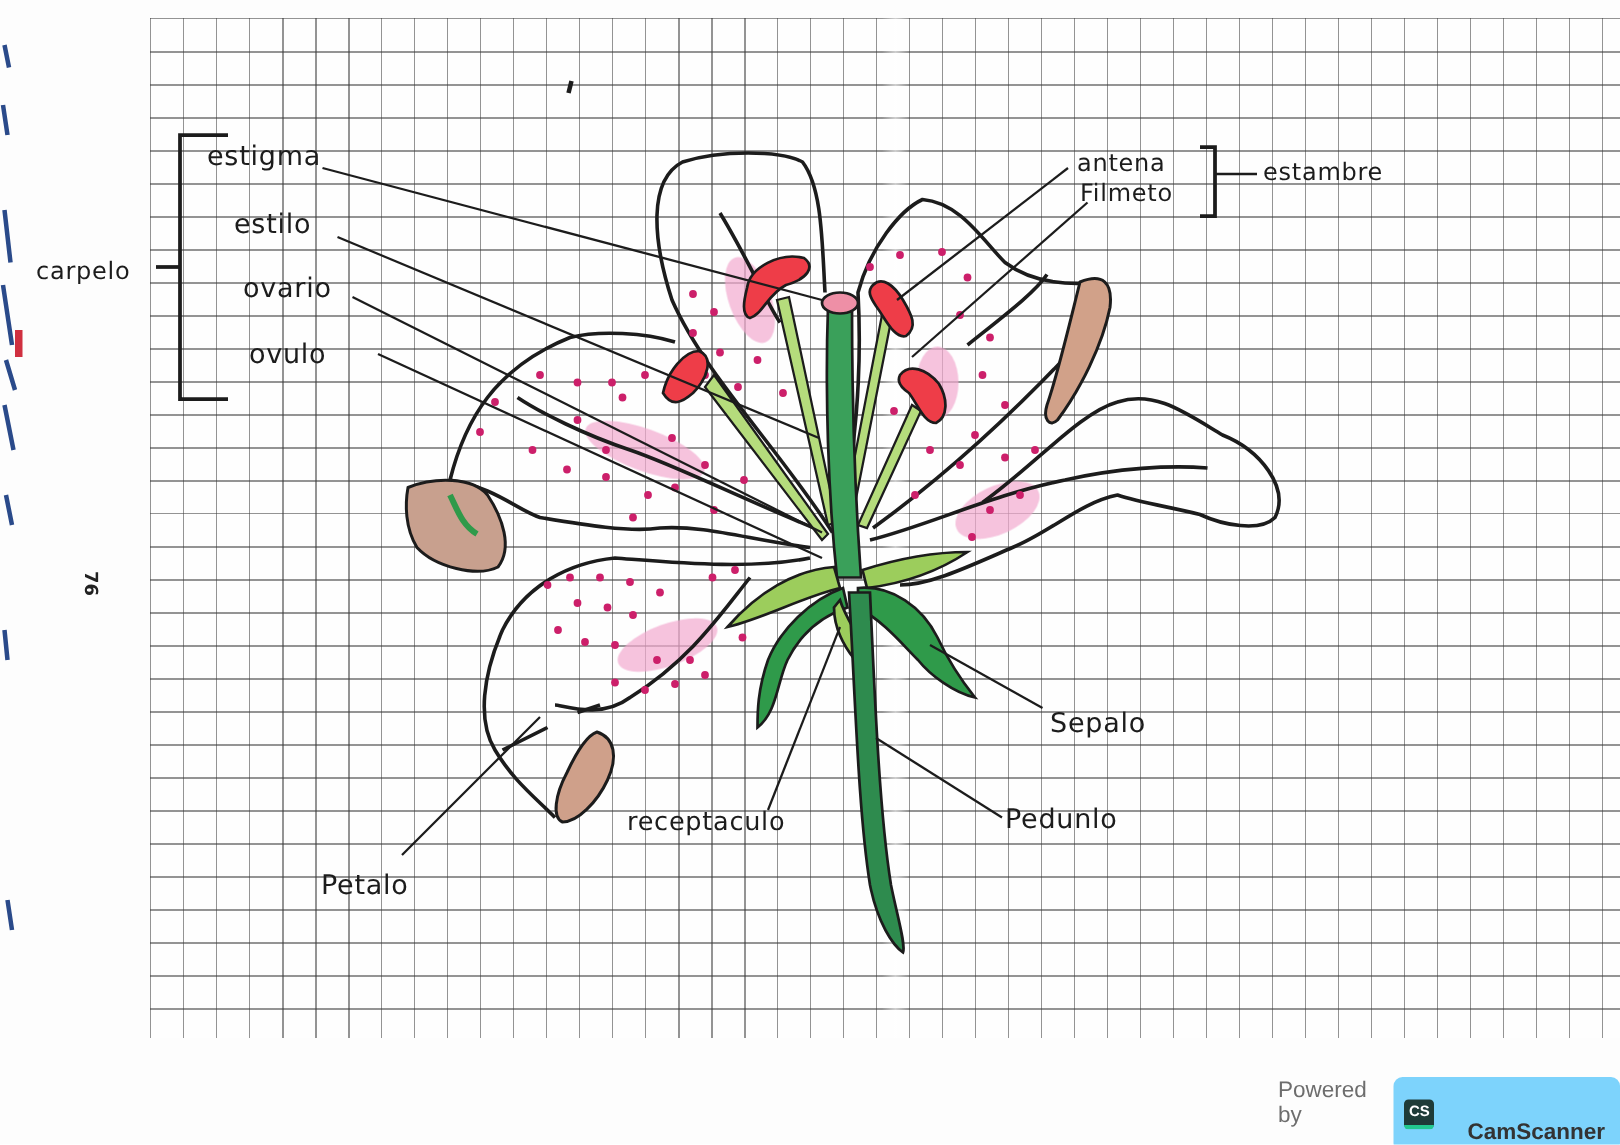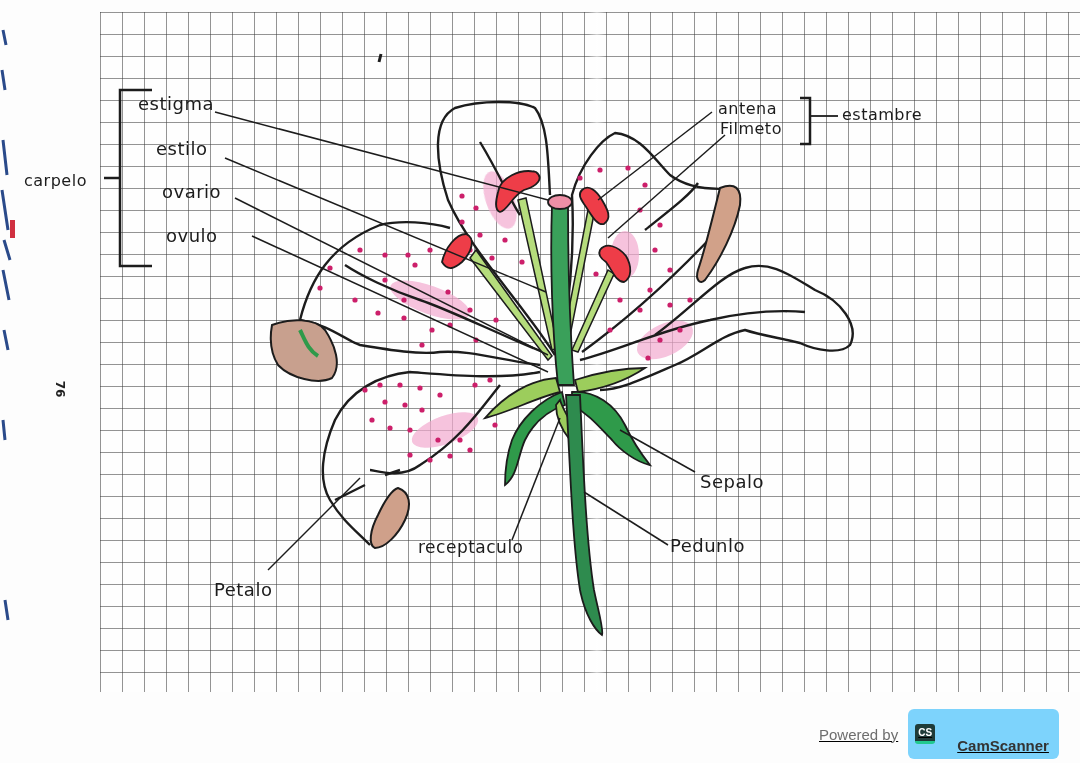--- a/index.html
+++ b/index.html
@@ -33,22 +33,22 @@
     fill:#1c1c1c;
     letter-spacing:0.5px;
   }
   #page-number {
     position:absolute; left:52px; top:382px;
     font-size:12px; font-weight:bold; color:#222;
     transform:rotate(90deg);
     font-family:"DejaVu Sans", sans-serif;
   }
   #cs-footer {
-    position:absolute; left:819px; top:718px; height:32px;
-    display:flex; align-items:center; gap:10px;text-decoration:underline;
+    position:absolute; left:852px; top:718px; height:32px;
+    display:flex; align-items:flex-start; gap:10px;
   }
   #cs-powered {
     font-family:"Liberation Sans", sans-serif;
     font-size:15px; color:#6d6d6d;
   }
   #cs-badge {
     display:flex; align-items:center; gap:22px;
     background:#7dd3fc; border-radius:6px; padding:5px 10px 5px 7px;
   }
   #cs-logo {

